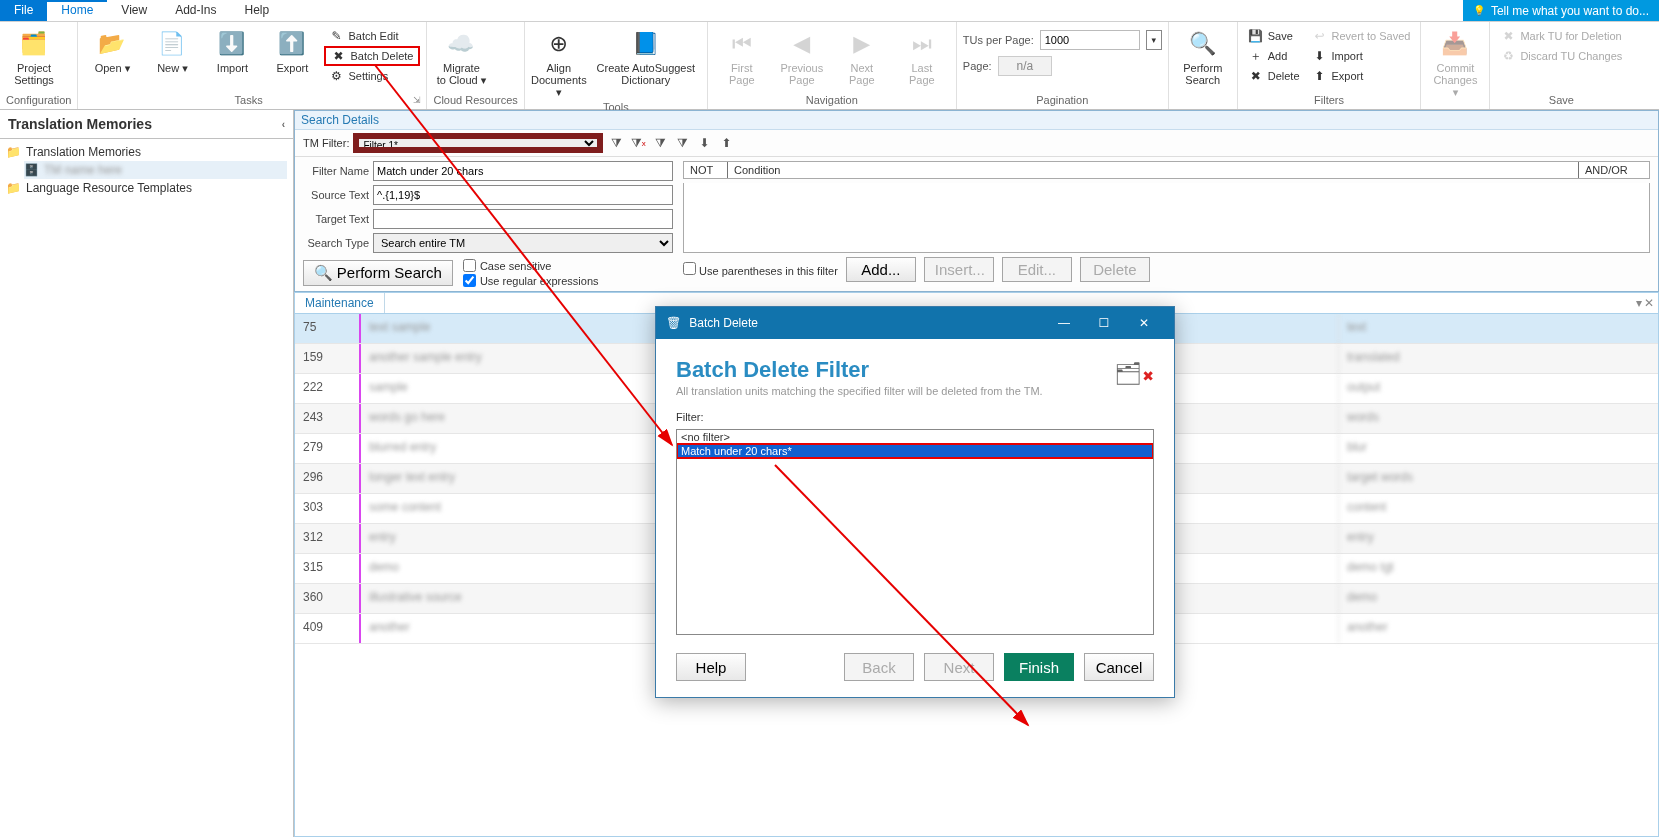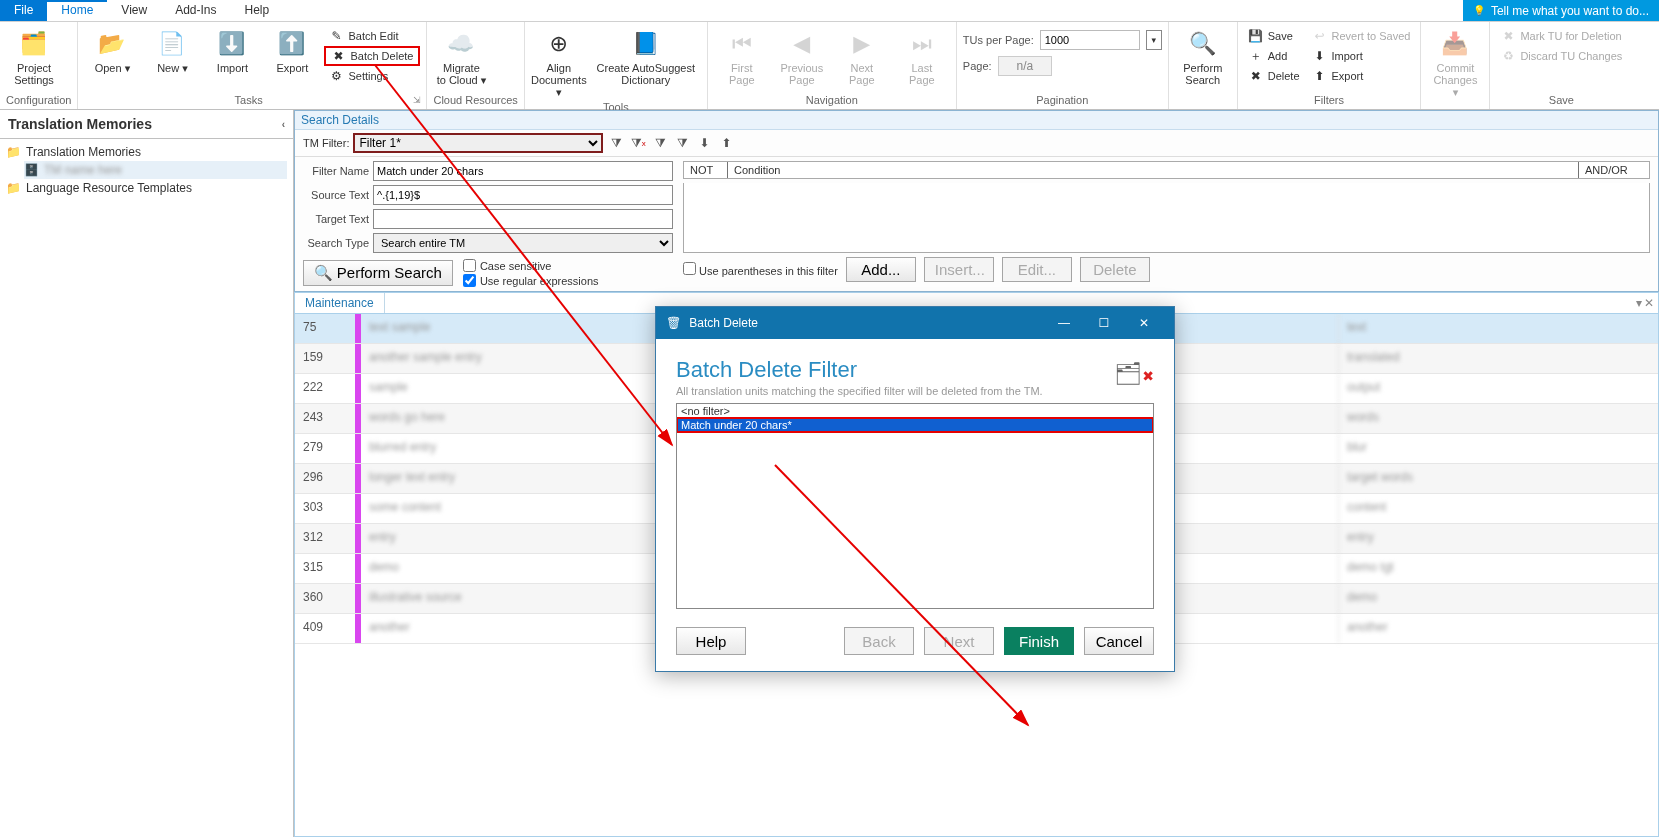--- a/index.html
+++ b/index.html
@@ -59,42 +59,42 @@
 .sd-right { flex:1; display:flex; flex-direction:column; gap:4px; }
 .cond-header { display:flex; border:1px solid #aaa; background:#fff; font-size:11px; }
 .cond-header div { padding:2px 6px; border-right:1px solid #737373; }
 .cond-body { border:1px solid #aaa; border-top:none; height:70px; background:#fff; }
 .cond-actions { display:flex; gap:8px; align-items:center; font-size:11px; }
 .cond-actions .btn { width:70px; text-align:center; }
 
 
 .tmfilter-row { display:flex; align-items:center; gap:4px; padding:3px 8px; border-bottom:1px solid #ddd; }
 .tmfilter-row label { font-size:11px; }
-.tmfilter-row select { width:250px; height:20px; border:2px solid #7f1d1d; font-size:12px; }
+.tmfilter-row select { width:250px; height:20px; border:6px solid #7f1d1d; font-size:10px; }
 .tmfilter-row .ticon { width:18px; height:18px; display:flex; align-items:center; justify-content:center; cursor:pointer; font-size:12px; color:#555; }
 
 
 .tabstrip { border:1px solid #aad0ea; border-bottom:none; display:flex; background:#fff; }
 .tabstrip .mtab { padding:3px 10px; font-size:12px; color:#267ab3; border-right:1px solid #c0d8e8; }
 .mtab-close { margin-left:auto; display:flex; align-items:center; gap:2px; padding:0 4px; color:#888; }
 .grid { flex:1; overflow:auto; border:1px solid #aad0ea; position:relative; }
 .grid-row { display:flex; border-bottom:1px solid #e6e6e6; min-height:30px; align-items:stretch; }
 .grid-row.sel { background:#d6eaf8; }
 .grid-row.alt { background:#f6f6f6; }
-.cell-num { width:66px; padding:6px 8px; color:#555; border-right:6px solid #d946ef; }
+.cell-num { width:66px; padding:6px 8px; color:#555; border-right:2px solid #d946ef; }
 .cell-src { flex:1; padding:6px 8px; color:#999; filter: blur(2px); }
 .cell-tgt { width:320px; padding:6px 8px; color:#999; filter: blur(2px); border-left:1px solid #e0e0e0; }
 
 
 .dialog { position:absolute; top:306px; left:655px; width:520px; background:#fff; border:1px solid #3a7aa8; box-shadow:0 4px 20px rgba(0,0,0,0.3); z-index:50; }
 .dlg-title { background:#1173ac; color:#fff; padding:6px 10px; display:flex; align-items:center; gap:8px; font-size:12px; }
 .dlg-title .winbtns { margin-left:auto; display:flex; gap:0; }
 .dlg-title .winbtn { width:40px; height:20px; display:flex; align-items:center; justify-content:center; color:#fff; }
 .dlg-body { padding:18px 20px 6px 20px; }
-.dlg-h1 { color:#2a8cc2; font-size:22px; font-weight:normal; }
+.dlg-h1 { color:#2a8cc2; font-size:22px; font-weight:bold; }
 .dlg-sub { color:#999; font-size:11px; margin-top:2px; }
 .dlg-icon { float:right; font-size:22px; color:#666; margin-top:-36px; }
 .dlg-icon .x { color:#d22; font-size:14px; }
 .dlg-filter-label { margin-top:14px; font-size:11px; }
 .dlg-list { border:1px solid #888; margin-top:6px; height:206px; overflow:auto; }
 .dlg-list .opt { padding:1px 4px; font-size:11px; }
 .dlg-list .opt.selected { background:#1060d0; color:#fff; }
 .dlg-list .opt.hl { outline:2px solid #e60000; outline-offset:-1px; }
 .dlg-actions { display:flex; gap:10px; padding:12px 20px 16px; }
 .dlg-actions .btn { width:70px; height:28px; display:flex; align-items:center; justify-content:center; }
@@ -465,20 +465,21 @@
     <div class="winbtns">
       <div class="winbtn">—</div>
       <div class="winbtn">☐</div>
       <div class="winbtn">✕</div>
     </div>
   </div>
   <div class="dlg-body">
     <div class="dlg-h1">Batch Delete Filter</div>
     <div class="dlg-sub">All translation units matching the specified filter will be deleted from the TM.</div>
     <div class="dlg-icon">🗂<span class="x">✖</span></div>
+    <div class="dlg-filter-label">Filter:</div>
     <div class="dlg-list">
       <div class="opt">&lt;no filter&gt;</div>
       <div class="opt selected hl">Match under 20 chars*</div>
     </div>
   </div>
   <div class="dlg-actions">
     <button class="btn">Help</button>
     <div class="spacer"></div>
     <button class="btn disabled">Back</button>
     <button class="btn disabled">Next</button>

